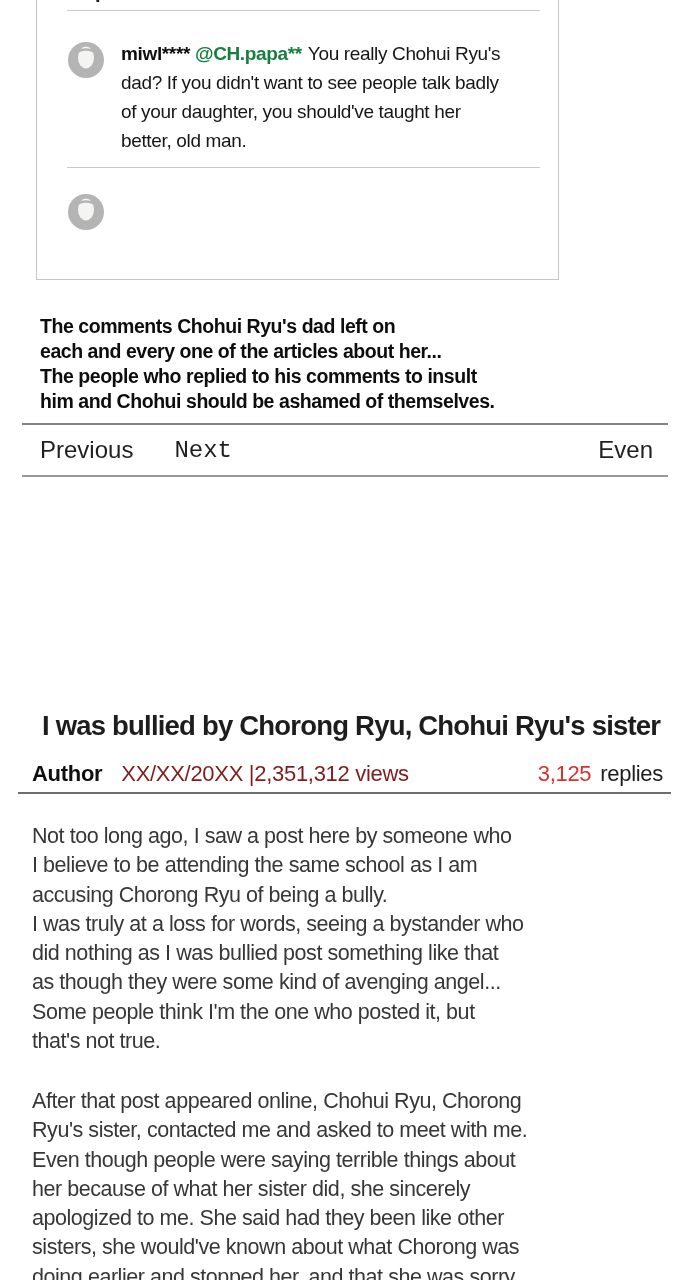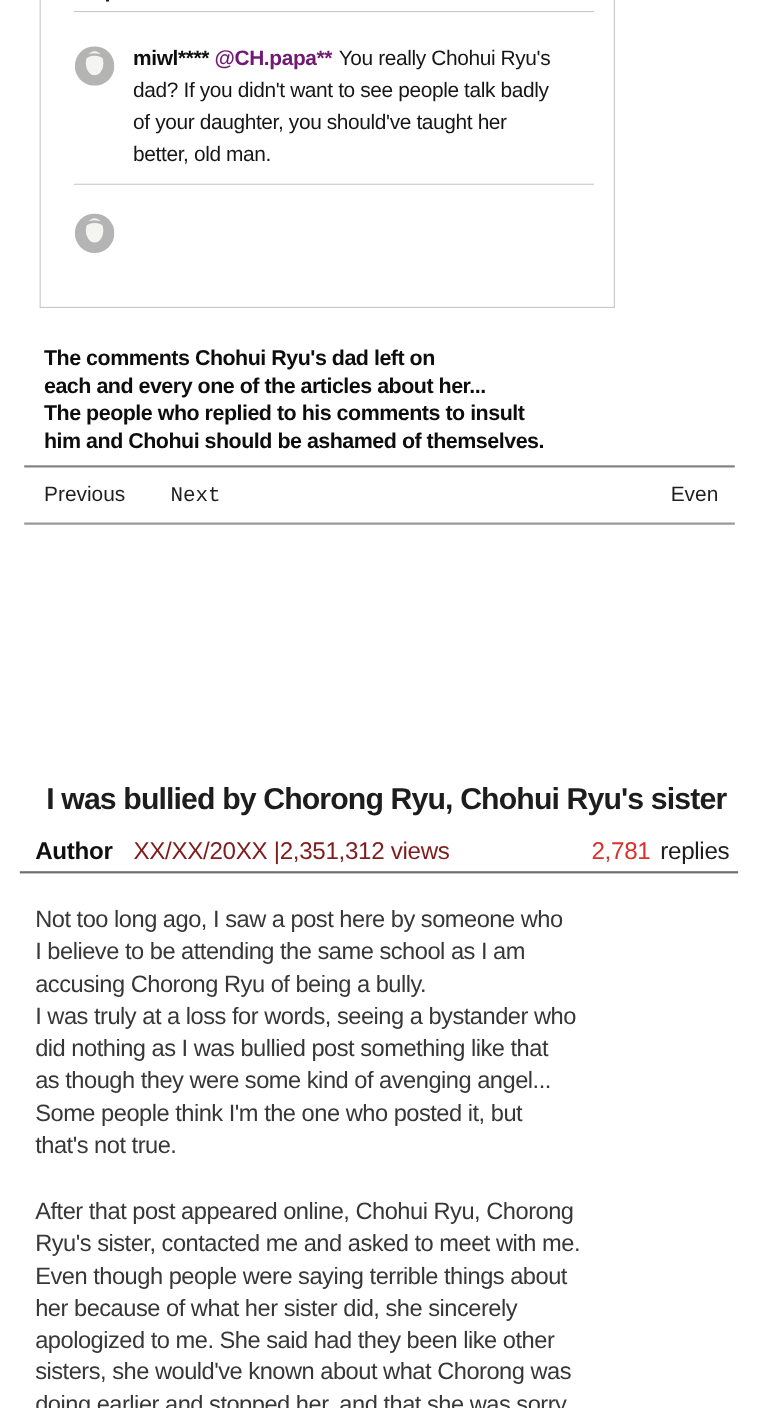--- a/index.html
+++ b/index.html
@@ -58,21 +58,21 @@
     left: 84px;
     width: 438px;
     font-size: 19px;
     line-height: 29px;
     letter-spacing: -0.35px;
     color: #161616;
   }
   .comment-text.c1 { top: 45px; }
   .comment-text.c2 { top: 198px; }
   .comment-user { font-weight: bold; color: #0e0e0e; }
-  .comment-mention { font-weight: bold; color: #701a75; }
+  .comment-mention { font-weight: bold; color: #15803d; }
   .comment-msg { white-space: pre-line; margin-left: 6px; }
   .comment-text.c2 .comment-msg { margin-left: 9px; }
 
   
   .caption {
     position: absolute;
     left: 40px;
     top: 314px;
     width: 640px;
     font-weight: bold;
@@ -87,21 +87,21 @@
   .navbar {
     position: absolute;
     left: 22px;
     top: 423px;
     width: 646px;
     height: 54px;
     border-top: 2px solid #828282;
     border-bottom: 2px solid #989898;
     display: flex;
     align-items: center;
-    font-size: 19px;
+    font-size: 24px;
     color: #1f1f1f;
   }
   .nav-prev { margin-left: 18px; cursor: pointer; }
   .nav-next { margin-left: 41px; cursor: pointer; font-family: Liberation Mono, monospace; }
   .nav-list { margin-left: auto; margin-right: 15px; cursor: pointer; }
 
   
   .post-title {
     position: absolute;
     left: 32px;
@@ -190,21 +190,21 @@
     <span class="nav-prev">Previous</span>
     <span class="nav-next">Next</span>
     <span class="nav-list">Even</span>
   </div>
 
   <h1 class="post-title">I was bullied by Chorong Ryu, Chohui Ryu's sister</h1>
 
   <div class="post-meta">
     <span class="meta-author">Author</span>
     <span class="meta-gray">XX/XX/20XX |2,351,312 views</span>
-    <span class="meta-replies-count">2,781</span>
+    <span class="meta-replies-count">3,125</span>
     <span class="meta-replies-label">replies</span>
   </div>
   <div class="meta-rule"></div>
 
   <div class="post-body p1">Not too long ago, I saw a post here by someone who
 I believe to be attending the same school as I am
 accusing Chorong Ryu of being a bully.
 I was truly at a loss for words, seeing a bystander who
 did nothing as I was bullied post something like that
 as though they were some kind of avenging angel...

